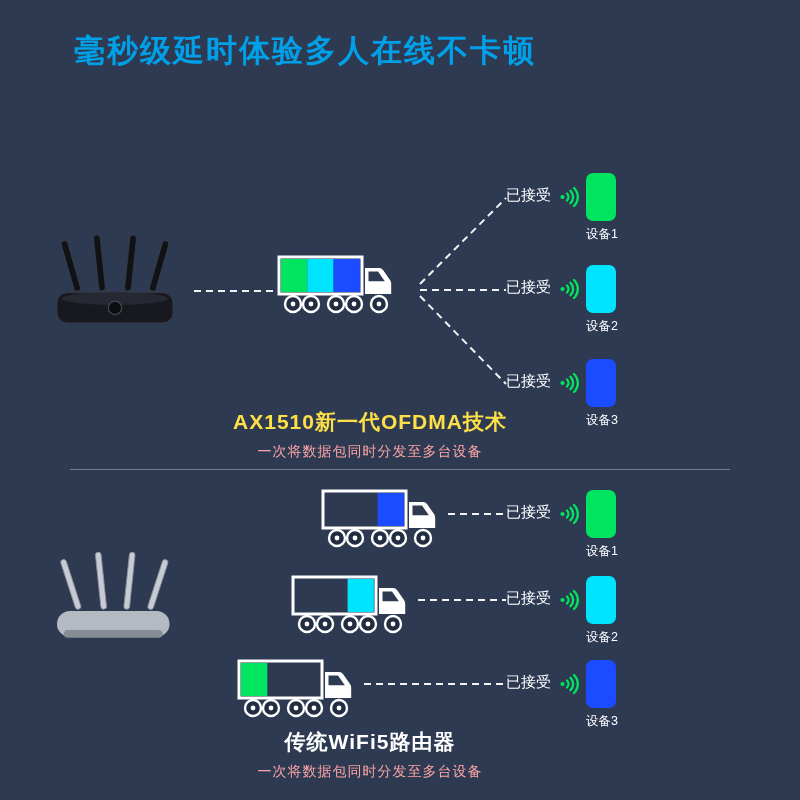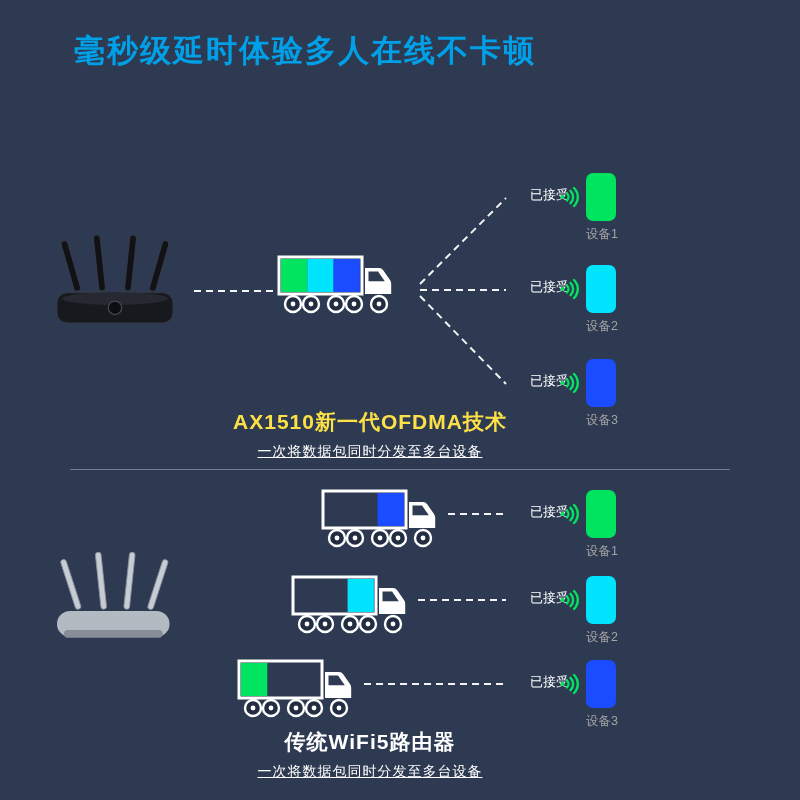--- a/index.html
+++ b/index.html
@@ -15,32 +15,32 @@
     position:absolute;left:74px;top:30px;margin:0;
     font-size:31px;font-weight:800;letter-spacing:2px;
   }
   .desc{
     position:absolute;left:74px;top:90px;margin:0;
     font-size:17.5px;line-height:29px;color:#f3f5f8;letter-spacing:0.5px;
   }
   .lines{position:absolute;left:0;top:0;pointer-events:none;}
   .router,.truck{position:absolute;}
   .receiver{position:absolute;left:500px;width:140px;height:100px;}
-  .status{position:absolute;left:30px;top:33px;font-size:13px;color:#fff;white-space:nowrap;}
+  .status{position:absolute;left:6px;top:33px;font-size:15px;color:#fff;white-space:nowrap;}
   .wifi{position:absolute;left:58px;top:31px;}
   .wifi path{fill:none;stroke:currentColor;stroke-width:2.4;stroke-linecap:round;}
   .device{position:absolute;left:86px;top:20px;width:30px;height:48px;border-radius:7px;}
-  .devlabel{position:absolute;left:72px;top:73px;width:60px;text-align:center;font-size:12.5px;color:#a3a3a3;}
+  .devlabel{position:absolute;left:72px;top:73px;width:60px;text-align:center;font-size:12.5px;color:#ffffff;}
   .caption{
     position:absolute;left:150px;width:440px;text-align:center;
     font-size:21px;font-weight:700;letter-spacing:1px;color:#fff;
   }
   .subcaption{
     position:absolute;left:150px;width:440px;text-align:center;
-    font-size:14px;color:#ffffff;letter-spacing:1px;text-decoration:underline;
+    font-size:14px;color:#fca5a5;letter-spacing:1px;
   }
   .divider{position:absolute;left:70px;top:469px;width:660px;height:1px;background:#8b94a6;opacity:.75;}
 </style>
 </head>
 <body>
 
 <div class="canvas" style="background-color: rgb(45, 58, 82);">
 
   <h1 class="page-title" style="color: rgb(0, 160, 233);">毫秒级延时体验多人在线不卡顿</h1>
 

